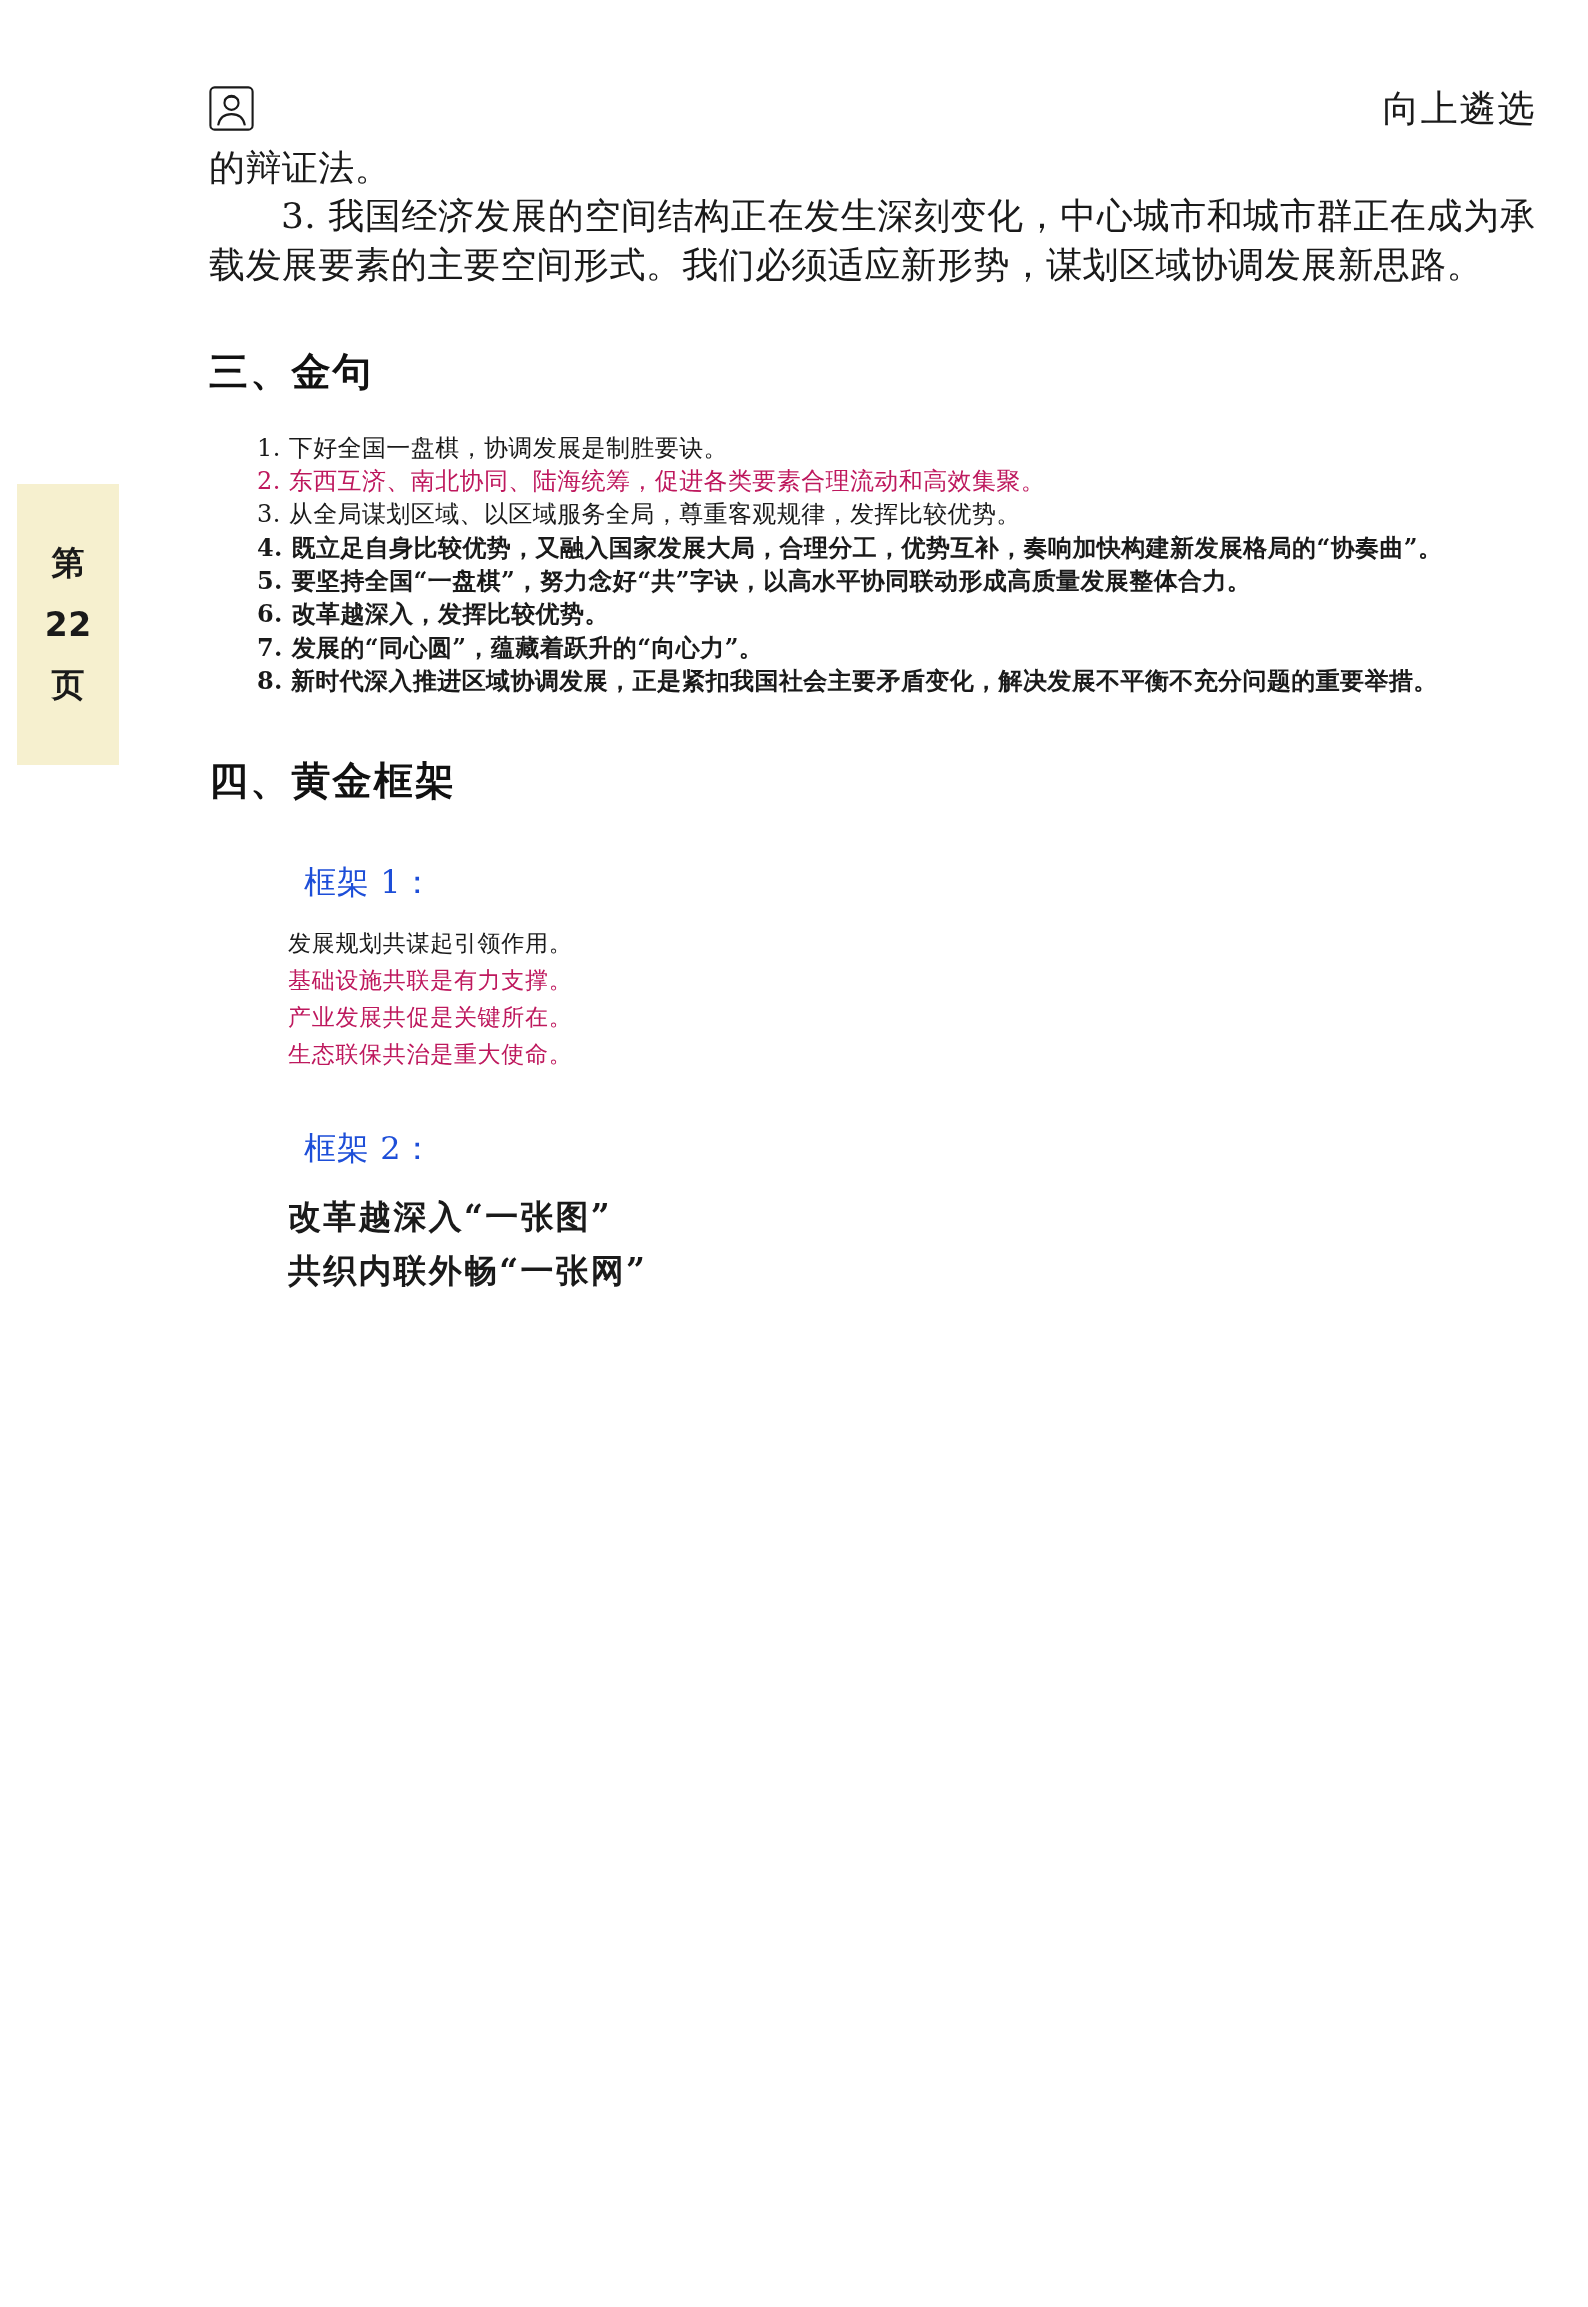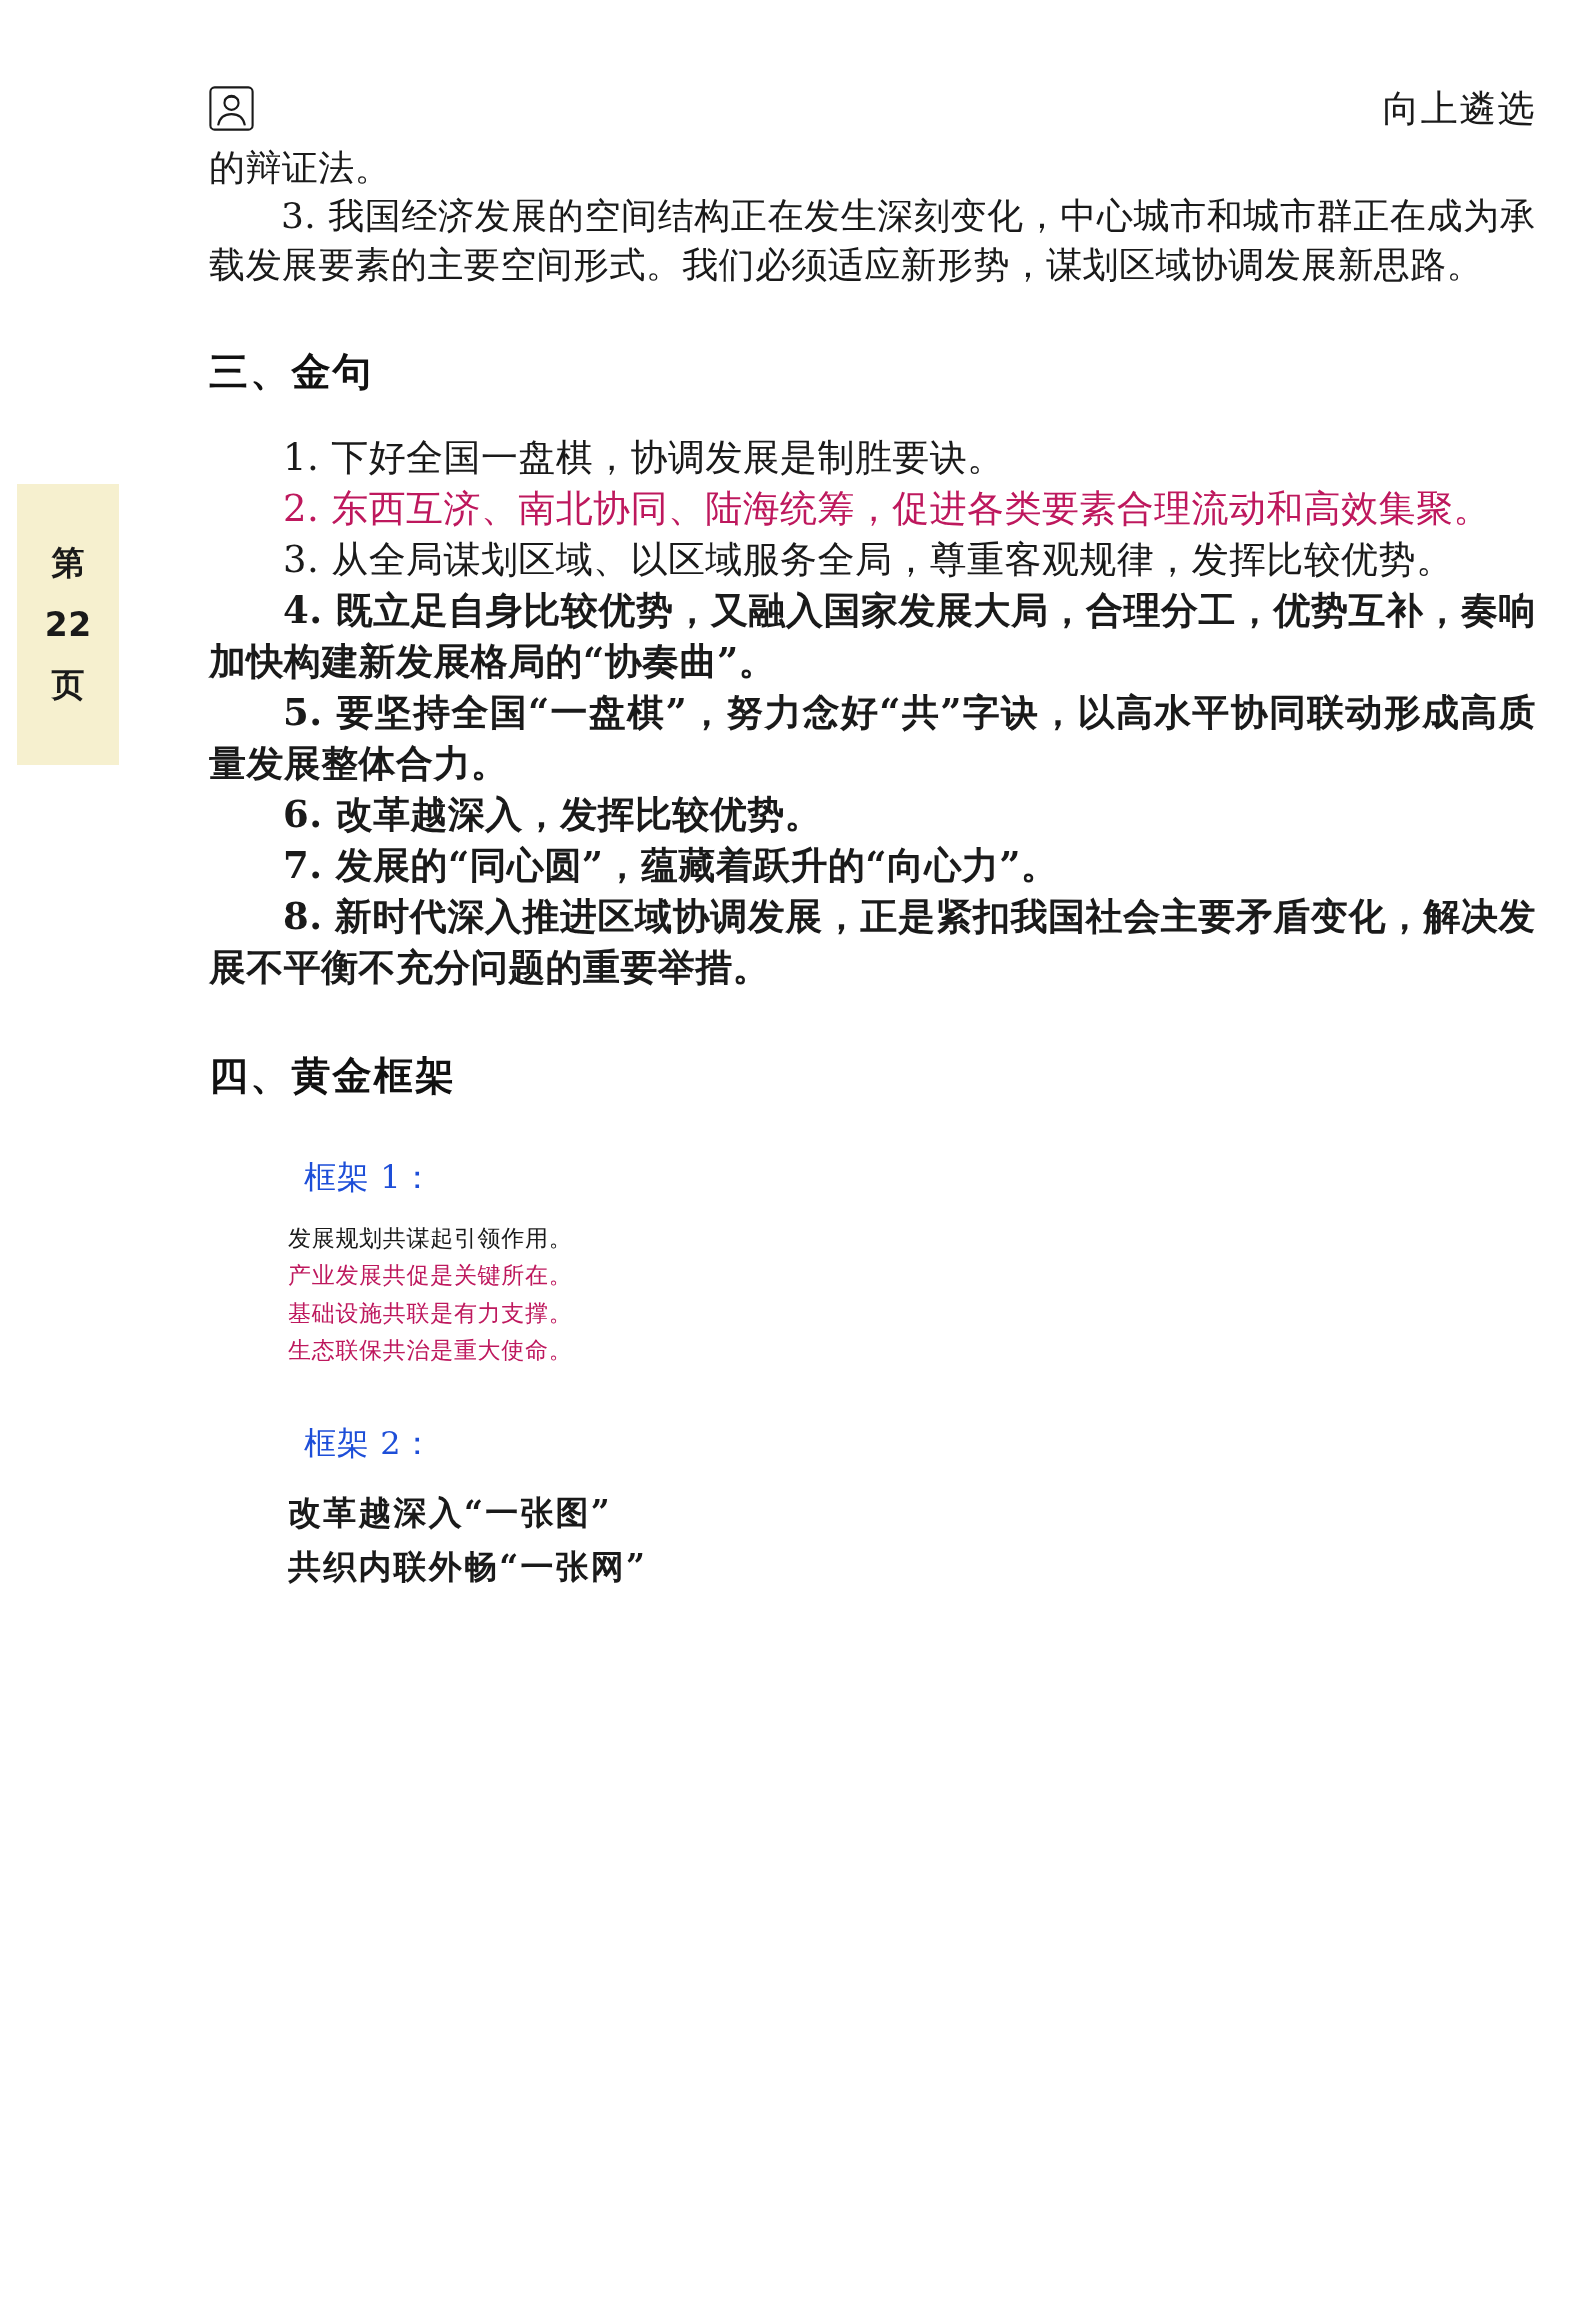--- a/index.html
+++ b/index.html
@@ -83,21 +83,21 @@
     margin: 0;
     color: #111;
   }
 
   .block-gap-lg { height: 56px; }
   .block-gap-md { height: 33px; }
 
   
   .quote {
     margin: 0;
-    font-size: 37px;
+    font-size: 24px;
     line-height: 1.38;
     letter-spacing: 0.4px;
     text-indent: 2em;
     text-align: justify;
   }
   .quote .num { font-family: "DejaVu Serif", "Liberation Serif", serif; }
 
   .b { font-weight: bold; }
   .brown { color: #be185d; }
 
@@ -197,22 +197,22 @@
 
   <div class="block-gap-lg"></div>
 
   <h2 class="section-head">四、黄金框架</h2>
 
   <div class="block-gap-md"></div>
 
   <div class="frame-wrap">
     <p class="frame-label">框架 1：</p>
     <p class="frame-line">发展规划共谋起引领作用。</p>
+    <p class="frame-line brown">基础设施共联是有力支撑。</p>
     <p class="frame-line brown">产业发展共促是关键所在。</p>
-    <p class="frame-line brown">基础设施共联是有力支撑。</p>
     <p class="frame-line brown">生态联保共治是重大使命。</p>
 
     <div class="block-gap-md"></div>
 
     <p class="frame-label">框架 2：</p>
     <p class="frame-line2 b">改革越深入“一张图”</p>
     <p class="frame-line2 b">共织内联外畅“一张网”</p>
   </div>
 
 </div>

